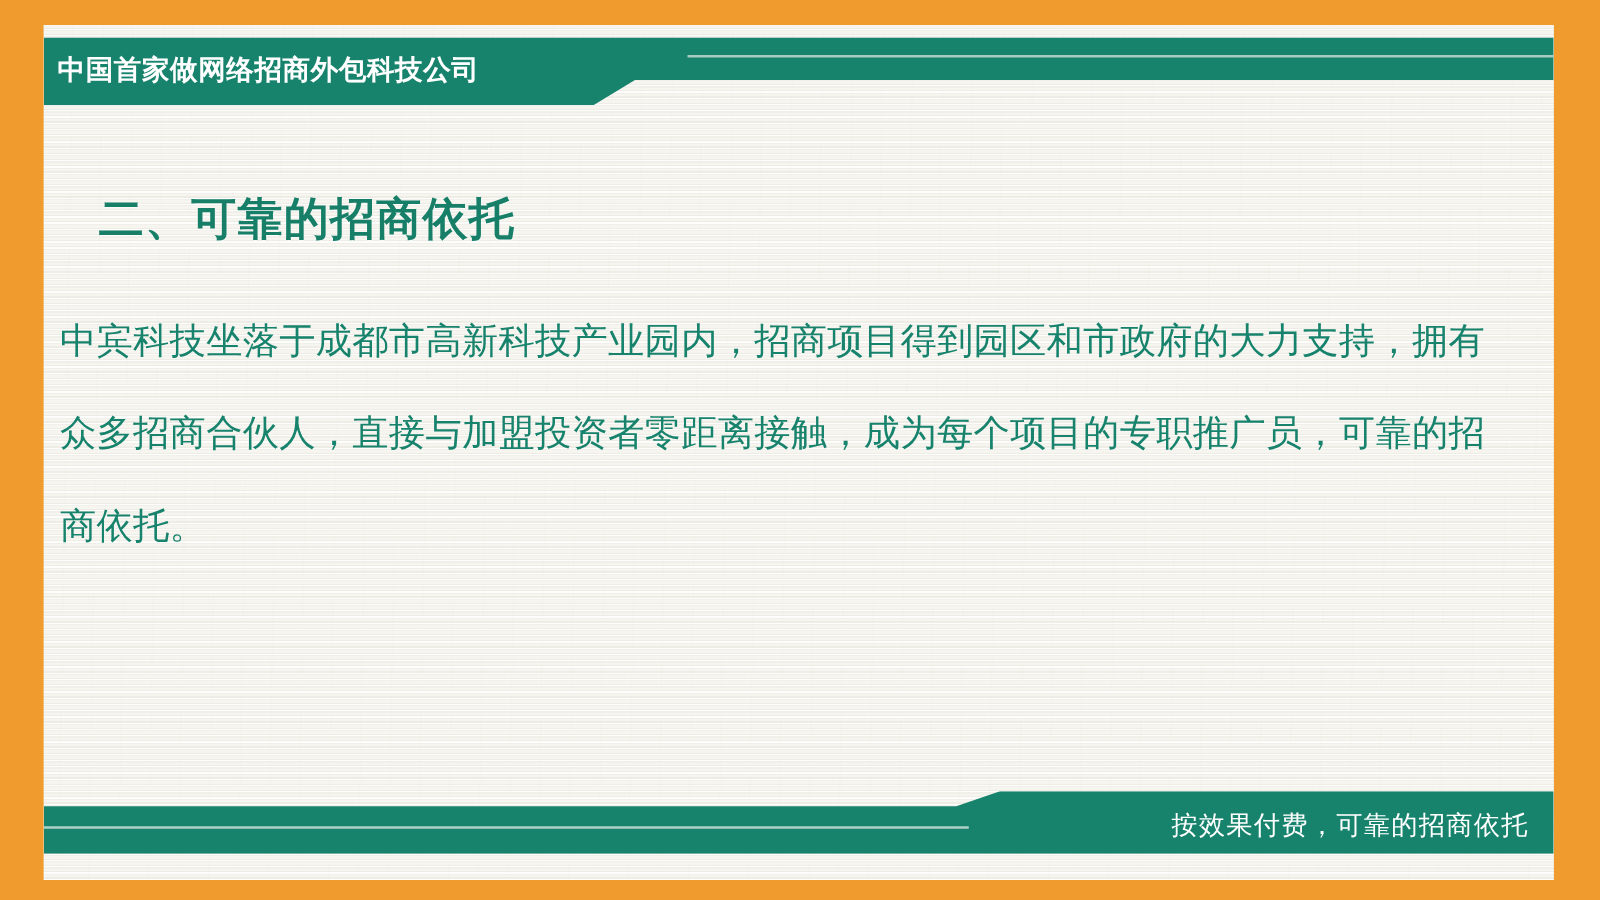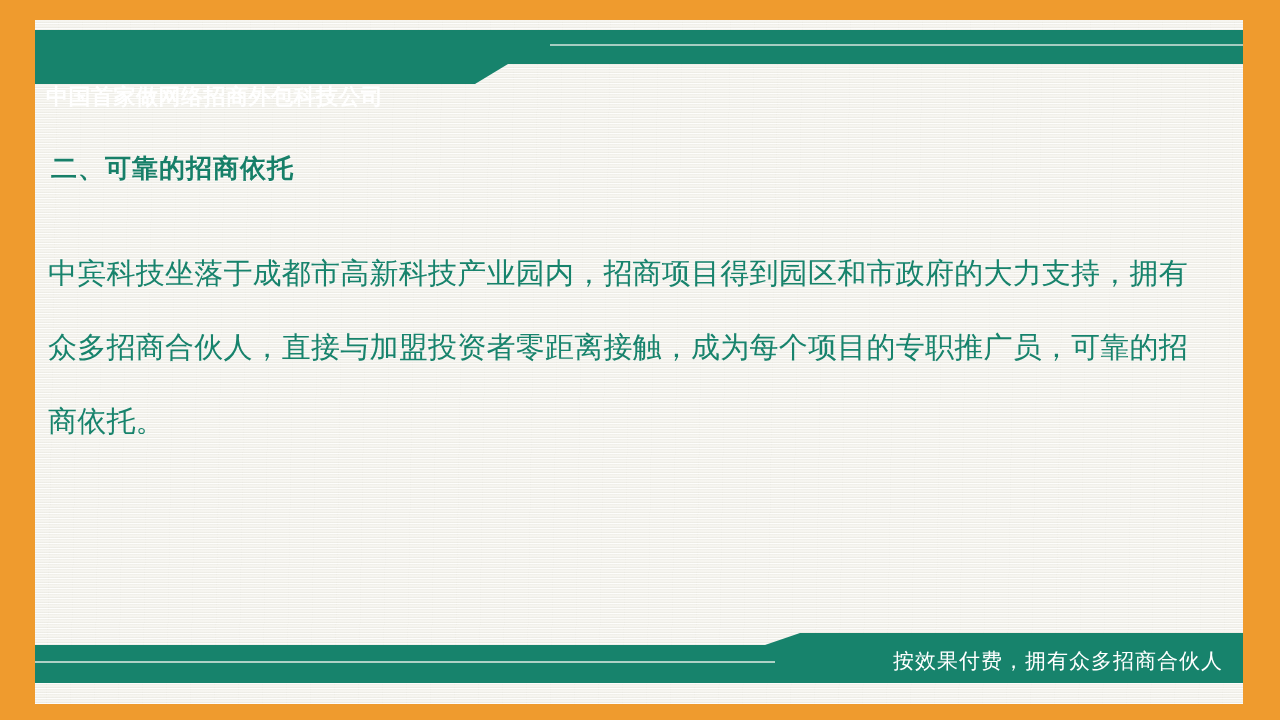--- a/index.html
+++ b/index.html
@@ -66,29 +66,28 @@
     position: absolute;
     left: 11px;
     top: 19px;
     height: 34px;
     line-height: 34px;
     color: #FFFFFF;
     font-size: 22px;
     font-weight: bold;
     letter-spacing: 0.5px;
     white-space: nowrap;
-    margin-top: 41px;
   }
 
   
   #section-title {
     position: absolute;
-    left: 16px;
+    left: 44px;
     top: 131px;
-    font-size: 26px;
+    font-size: 36px;
     font-weight: bold;
     color: #177F68;
     letter-spacing: 1px;
     white-space: nowrap;
     text-shadow: 0 1px 0 rgba(255,255,255,0.6);
   }
 
   #body-copy {
     position: absolute;
     left: 13px;
@@ -143,16 +142,16 @@
     <div id="section-title">二、可靠的招商依托</div>
 
     <div id="body-copy">中宾科技坐落于成都市高新科技产业园内，招商项目得到园区和市政府的大力支持，拥有众多招商合伙人，直接与加盟投资者零距离接触，成为每个项目的专职推广员，可靠的招商依托。</div>
 
     <div id="footer-band">
       <svg width="1208" height="50" viewBox="0 0 1208 50" xmlns="http://www.w3.org/2000/svg">
         <polygon points="0,12 730,12 765,0 1208,0 1208,50 0,50" fill="#17836C"></polygon>
         <rect x="0" y="28" width="740" height="2" fill="#BFD9D0" opacity="0.9"></rect>
       </svg>
     </div>
-    <div id="footer-note">按效果付费，拥有众多招商合伙人</div>
+    <div id="footer-note">按效果付费，可靠的招商依托</div>
 
   </div>
 </div>
 
 </body></html>

